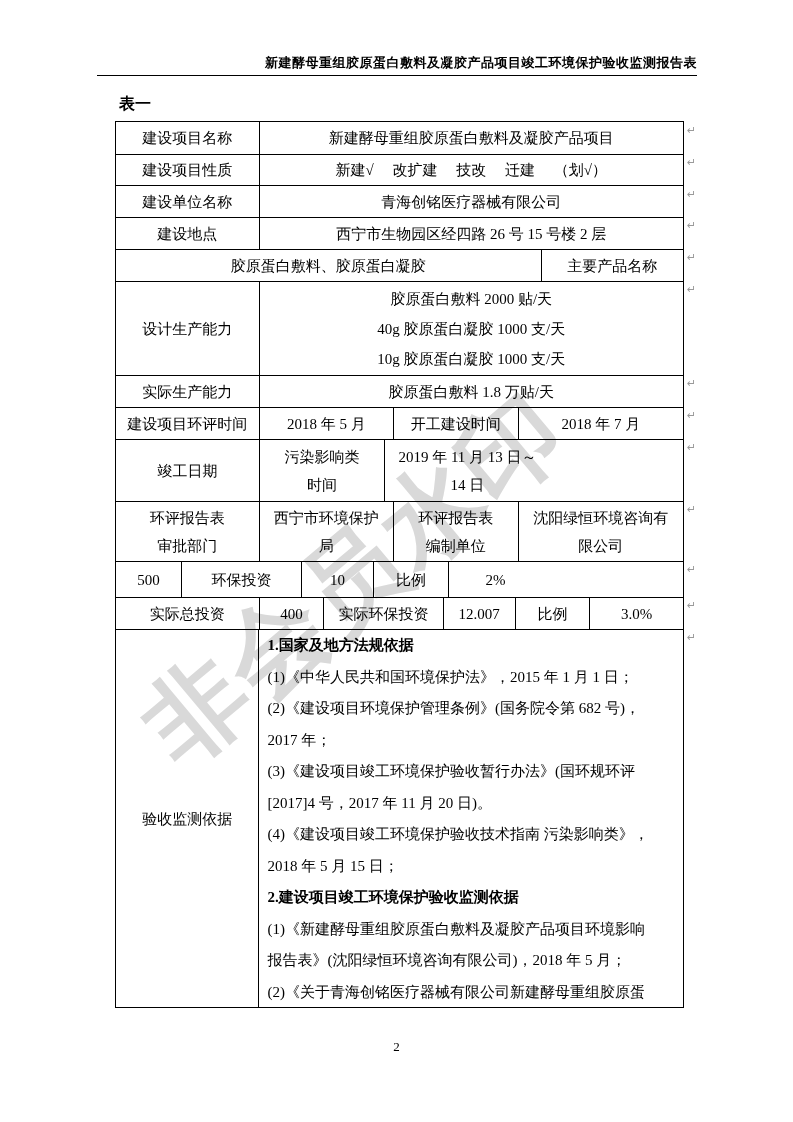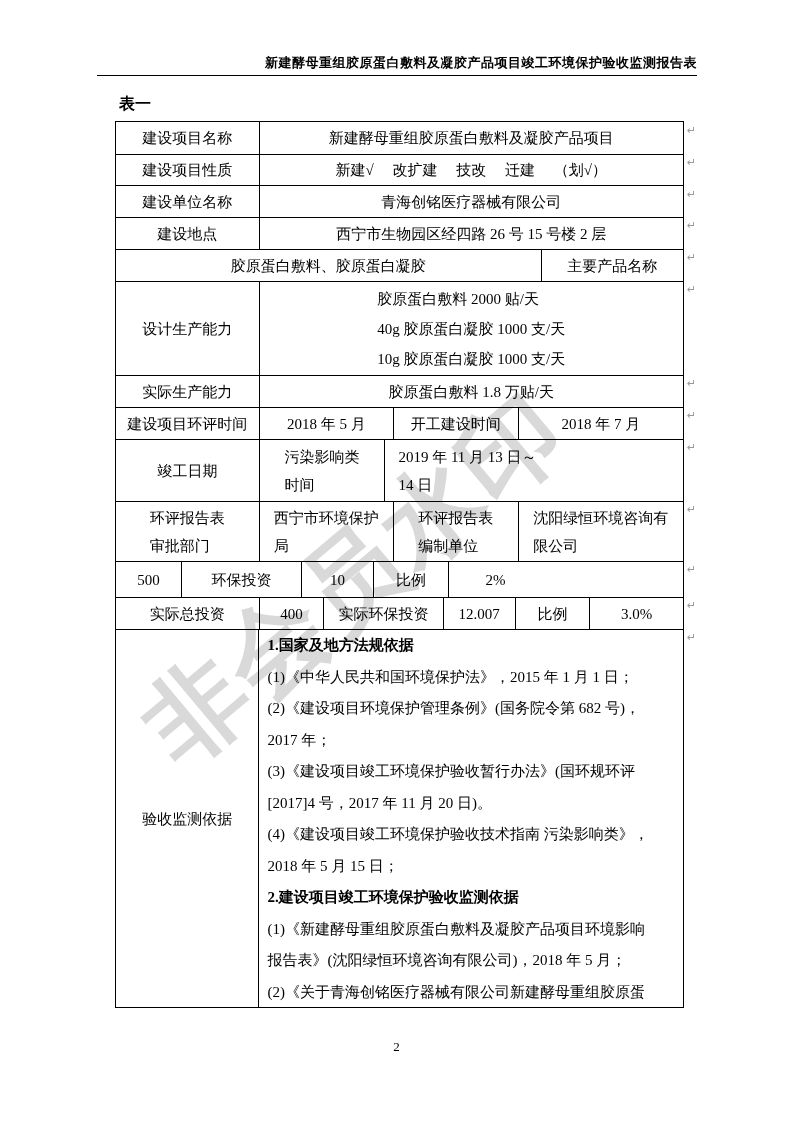--- a/index.html
+++ b/index.html
@@ -36,21 +36,21 @@
   .tbl {
     position:absolute; left:115px; top:121px; width:569px; z-index:1;
     border:1.5px solid #000; background:transparent;
     font-size:15px;
   }
   .t-row { display:flex; border-top:1.5px solid #000; }
   .t-row:first-child { border-top:none; }
   .t-cell {
     border-left:1.5px solid #000;
     display:flex; align-items:center; justify-content:center;
-    line-height:28px; white-space:pre-line;
+    text-align:center; line-height:28px; white-space:pre-line;
     overflow:hidden;
   }
   .t-cell:first-child { border-left:none; }
   .cap3 { line-height:30px; }
   .basis-cell {
     display:block; text-align:left; padding:0 4px 0 8px;
     white-space:normal;
   }
   .basis-line { white-space:pre; line-height:31.5px; height:31.5px; overflow:hidden; }
   .basis-line.bold { font-weight:bold; }

